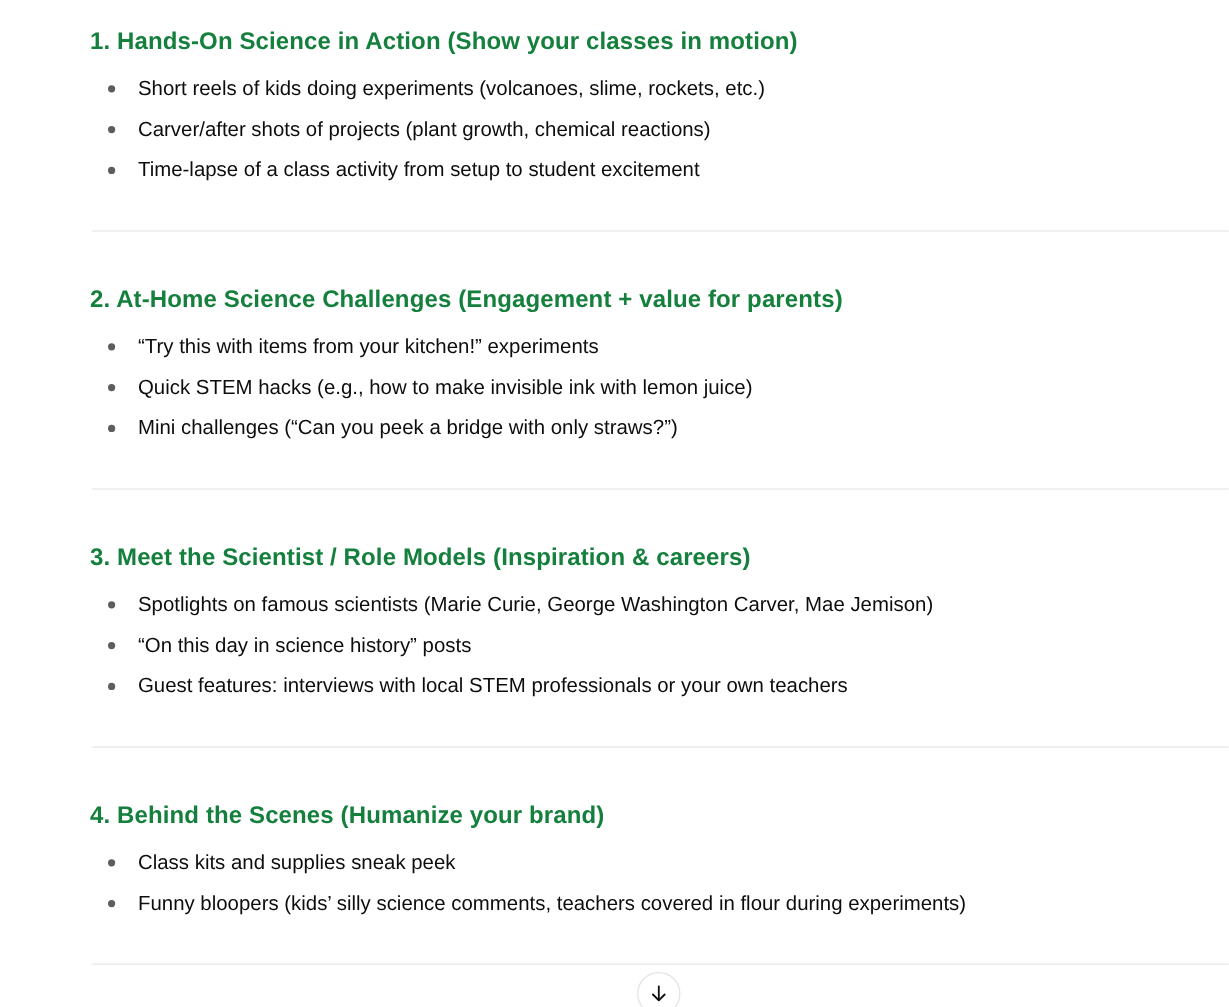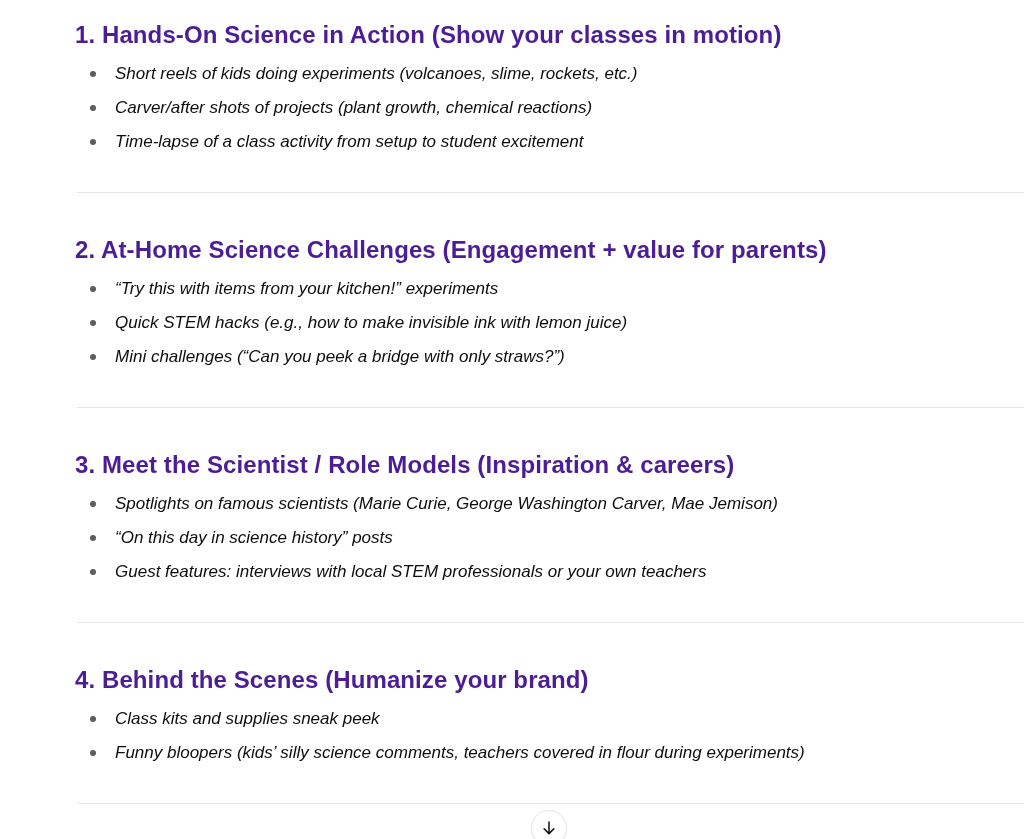--- a/index.html
+++ b/index.html
@@ -13,30 +13,29 @@
     position: relative;
   }
   .content {
     position: absolute;
     top: 0;
     left: 75px;
     right: 0;
     padding-top: 21px;
   }
   .section-heading {
-    font-size: 24px;
+    font-size: 20px;
     line-height: 28px;
     font-weight: 700;
-    color: #4c1d95;
+    color: #15803d;
     letter-spacing: 0.1px;
   }
   ul.bullet-list {
     list-style: none;
     margin-top: 14px;
-    font-style: italic;
   }
   ul.bullet-list li {
     display: flex;
     align-items: flex-start;
     font-size: 17px;
     line-height: 22px;
     margin: 12px 0;
     color: #0d0d0d;
   }
   .bullet-dot {

